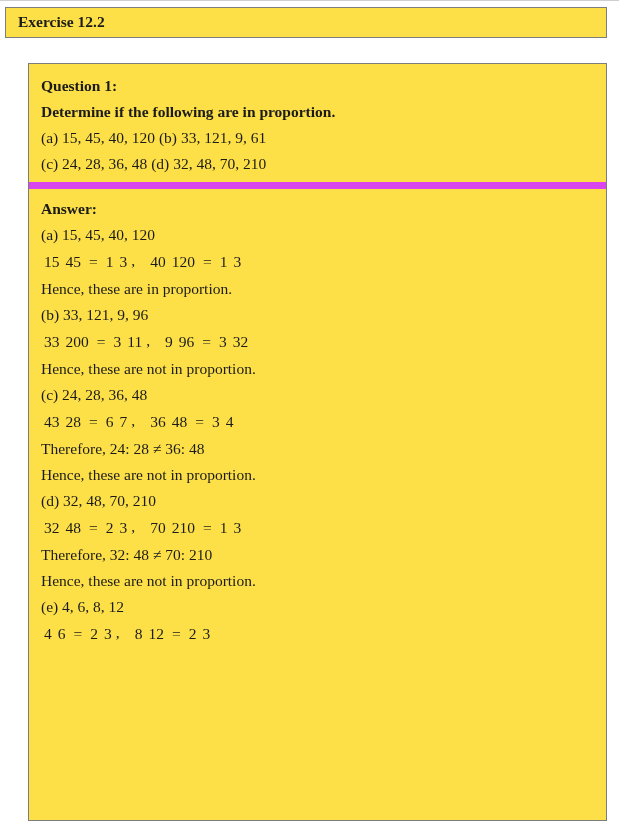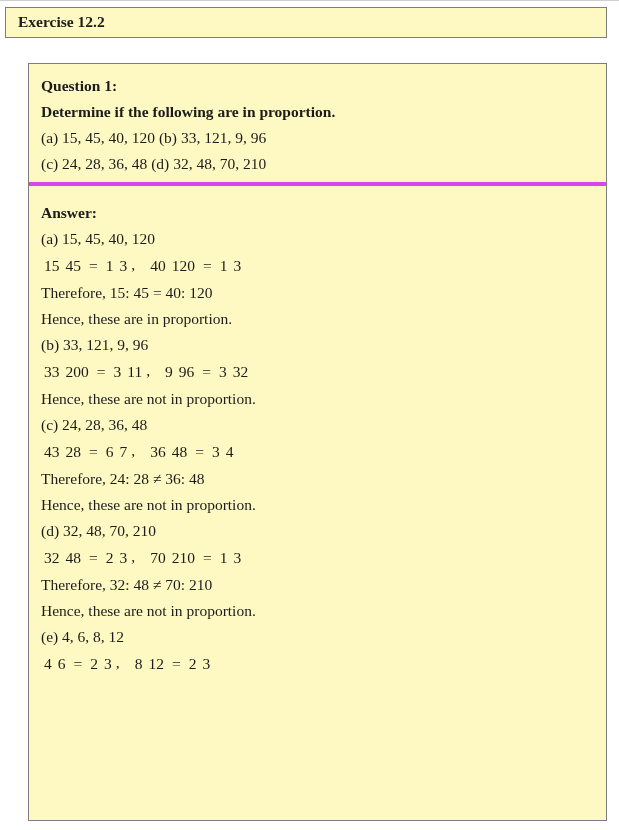--- a/index.html
+++ b/index.html
@@ -14,42 +14,42 @@
   }
   .top-rule {
     height: 1px;
     background: #cfcfcf;
     width: 100%;
   }
   .framed-box {
     border: 1px solid #7d7d7d;
     margin-left: 5px;
     margin-right: 12px;
-    background: #fef9c3;
+    background: #fde047;
   }
   .exercise-box {
     margin-top: 6px;
     padding: 4px 12px 5px;
   }
   .exercise-title {
     font-weight: bold;
     line-height: 20px;
     margin: 0;
   }
   .main-box {
     margin-top: 25px;
     min-height: 758px;
     margin-left: 28px;
   }
   .q-section {
     padding: 9px 12px 5px;
   }
   .a-section {
-    border-top: 4px solid #d946ef;
-    padding: 14px 12px 10px;
+    border-top: 7px solid #d946ef;
+    padding: 7px 12px 10px;
   }
   .line {
     margin: 0;
     line-height: 26px;
     white-space: pre-wrap;
   }
   .bold { font-weight: bold; }
   .math-row {
     display: flex;
     align-items: center;
@@ -86,21 +86,21 @@
 
 <div class="framed-box exercise-box">
   <p class="exercise-title">Exercise 12.2</p>
 </div>
 
 <div class="framed-box main-box">
 
   <div class="q-section">
     <p class="line bold">Question 1:</p>
     <p class="line bold">Determine if the following are in proportion.</p>
-    <p class="line">(a) 15, 45, 40, 120 (b) 33, 121, 9, 96</p>
+    <p class="line">(a) 15, 45, 40, 120 (b) 33, 121, 9, 61</p>
     <p class="line">(c) 24, 28, 36, 48 (d) 32, 48, 70, 210</p>
   </div>
 
   <div class="a-section">
     <p class="line bold">Answer:</p>
 
     <div>
       <p class="line">(a) 15, 45, 40, 120</p>
       <div class="math-row">
         <span class="frac">
@@ -120,21 +120,20 @@
           <span class="bar"></span>
           <span class="den">120</span>
         </span>
         <span class="eq">=</span>
         <span class="frac">
           <span class="num">1</span>
           <span class="bar"></span>
           <span class="den">3</span>
         </span>
       </div>
-      <p class="line">Therefore, 15: 45 = 40: 120</p>
       <p class="line">Hence, these are in proportion.</p>
     </div>
 
     <div>
       <p class="line">(b) 33, 121, 9, 96</p>
       <div class="math-row">
         <span class="frac">
           <span class="num">33</span>
           <span class="bar"></span>
           <span class="den">200</span>

